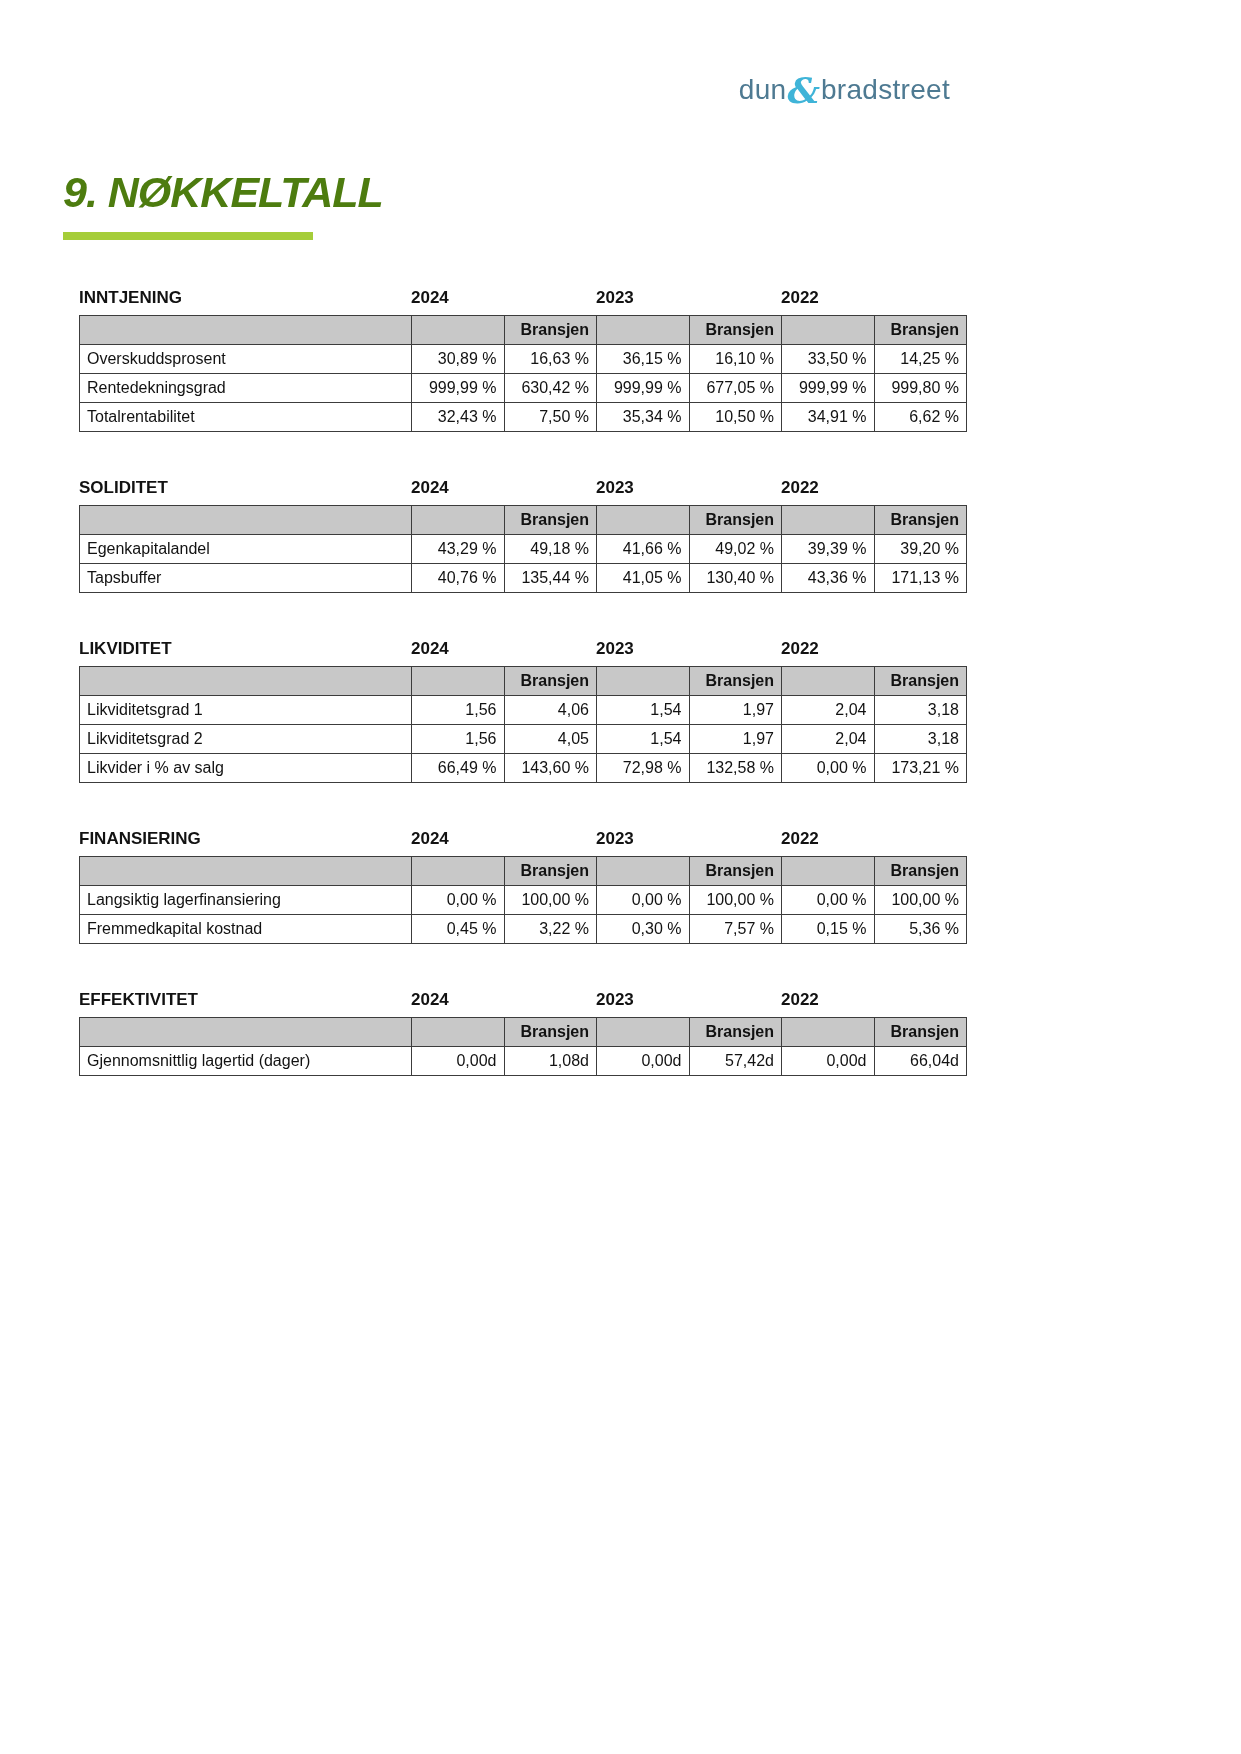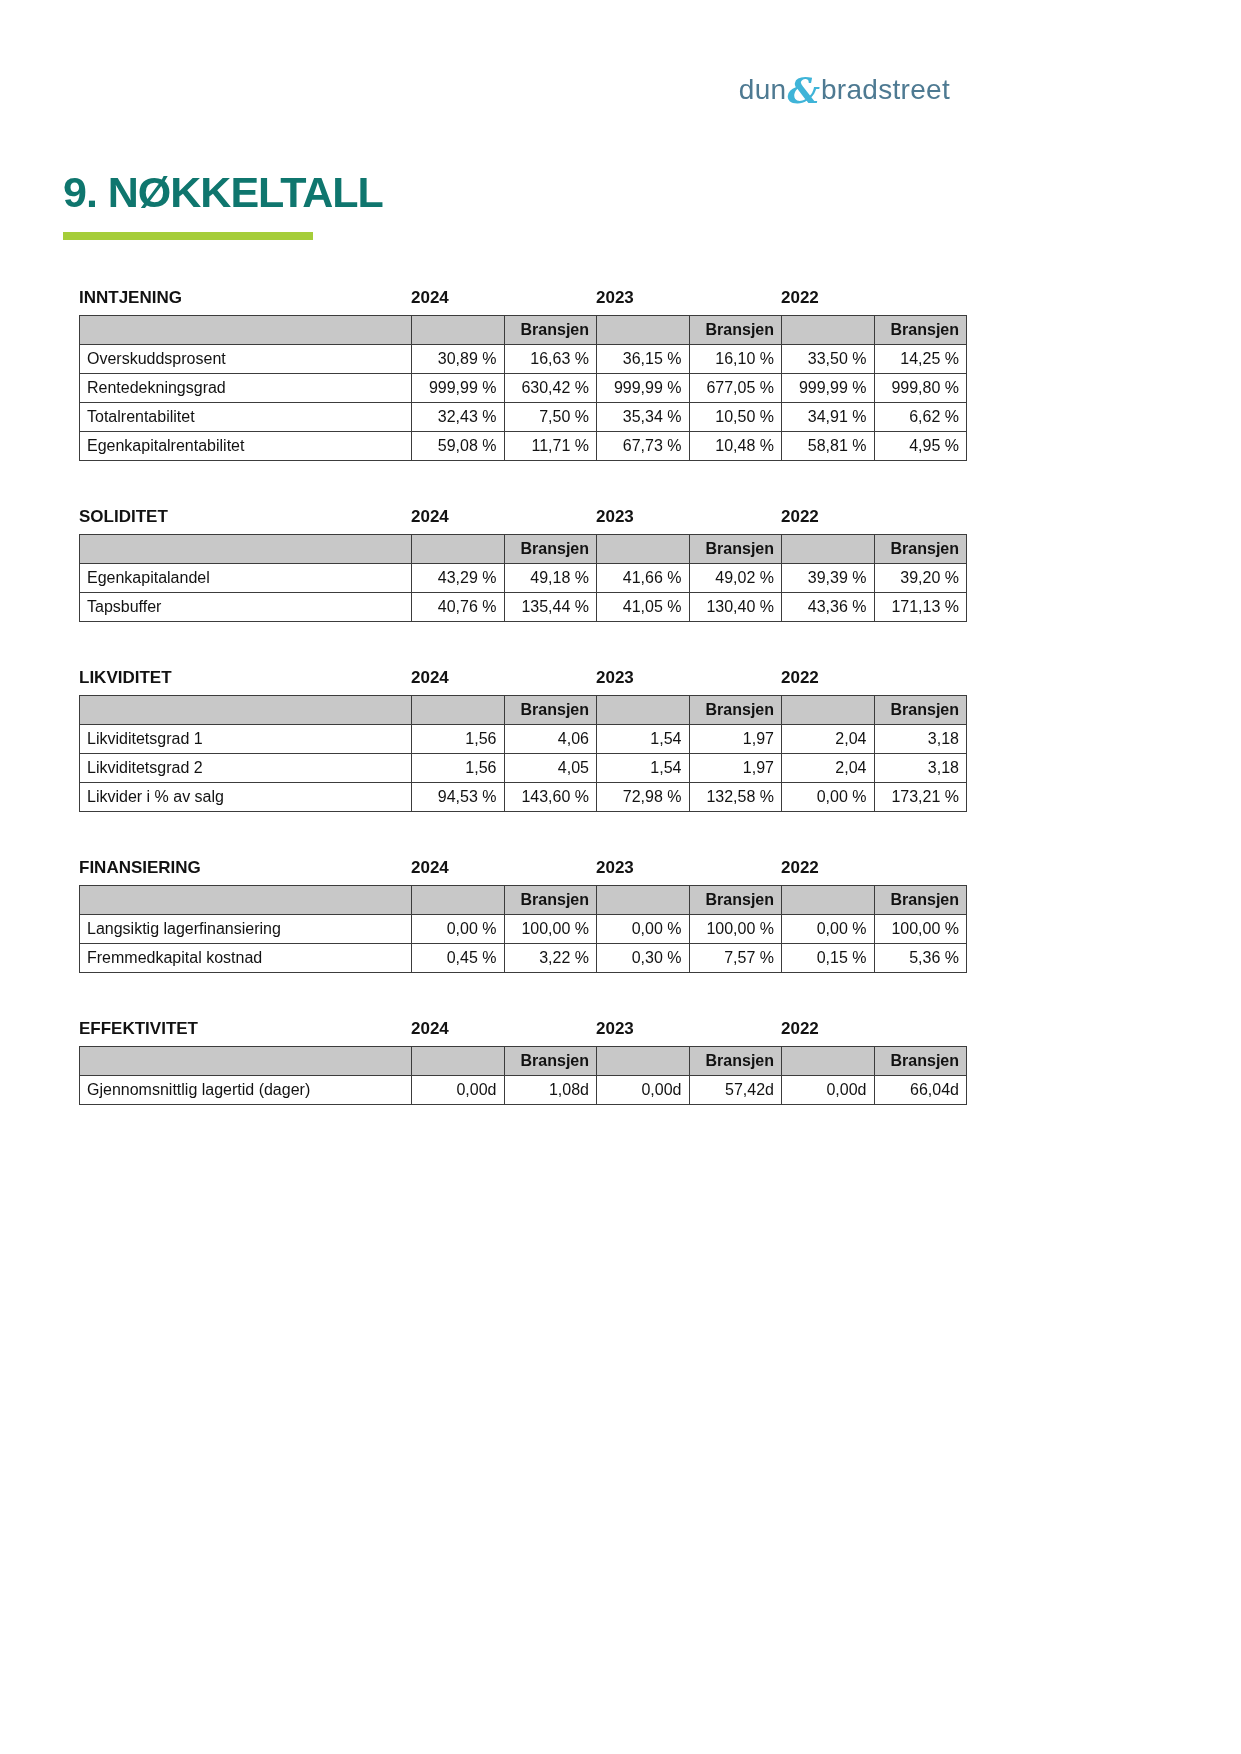--- a/index.html
+++ b/index.html
@@ -10,21 +10,21 @@
   .content { margin-left:63px; width:887px; }
 
   
   .logo-row { padding-top:72px; text-align:right; }
   .logo { display:inline-block; white-space:nowrap; line-height:1; }
   .logo .word { font-size:28px; color:#4e7a92; letter-spacing:0.3px; }
   .logo .amp { font-family:"DejaVu Serif", serif; font-style:italic; font-weight:bold;
                font-size:36px; color:#3fb4d8; margin:0 1px; vertical-align:-4px; }
 
   
-  h1.page-title { margin-top:60px; font-size:43px; font-weight:bold; letter-spacing:-1px; color:#0f766e; }
+  h1.page-title { margin-top:60px; font-size:43px; font-weight:bold; letter-spacing:-1px; color:#4d7c0f;font-style:italic; }
   .green-bar { margin-top:15px; width:250px; height:8px; }
 
   
   #tables-host { margin-top:48px; }
   .table-block { margin-bottom:46px;margin-left:16px; }
   .section-row { display:grid; grid-template-columns:332px 185px 185px 185px; margin-bottom:7px; align-items:end; }
   .section-title { font-weight:bold; font-size:17px; }
   .year-label { font-weight:bold; font-size:17px; text-align:left; }
 
   table.kf-table { width:887px; border-collapse:collapse; table-layout:fixed; }
@@ -103,29 +103,20 @@
               </tr>
               <tr>
                 <td class="label-cell">Totalrentabilitet</td>
                 <td class="value-cell">32,43 %</td>
                 <td class="value-cell">7,50 %</td>
                 <td class="value-cell">35,34 %</td>
                 <td class="value-cell">10,50 %</td>
                 <td class="value-cell">34,91 %</td>
                 <td class="value-cell">6,62 %</td>
               </tr>
-              <tr>
-                <td class="label-cell">Egenkapitalrentabilitet</td>
-                <td class="value-cell">59,08 %</td>
-                <td class="value-cell">11,71 %</td>
-                <td class="value-cell">67,73 %</td>
-                <td class="value-cell">10,48 %</td>
-                <td class="value-cell">58,81 %</td>
-                <td class="value-cell">4,95 %</td>
-              </tr>
             </tbody>
           </table>
         </div>
         <div class="table-block">
           <div class="section-row">
             <span class="section-title">SOLIDITET</span>
             <span class="year-label">2024</span>
             <span class="year-label">2023</span>
             <span class="year-label">2022</span>
           </div>
@@ -214,21 +205,21 @@
                 <td class="label-cell">Likviditetsgrad 2</td>
                 <td class="value-cell">1,56</td>
                 <td class="value-cell">4,05</td>
                 <td class="value-cell">1,54</td>
                 <td class="value-cell">1,97</td>
                 <td class="value-cell">2,04</td>
                 <td class="value-cell">3,18</td>
               </tr>
               <tr>
                 <td class="label-cell">Likvider i % av salg</td>
-                <td class="value-cell">94,53 %</td>
+                <td class="value-cell">66,49 %</td>
                 <td class="value-cell">143,60 %</td>
                 <td class="value-cell">72,98 %</td>
                 <td class="value-cell">132,58 %</td>
                 <td class="value-cell">0,00 %</td>
                 <td class="value-cell">173,21 %</td>
               </tr>
             </tbody>
           </table>
         </div>
         <div class="table-block">

